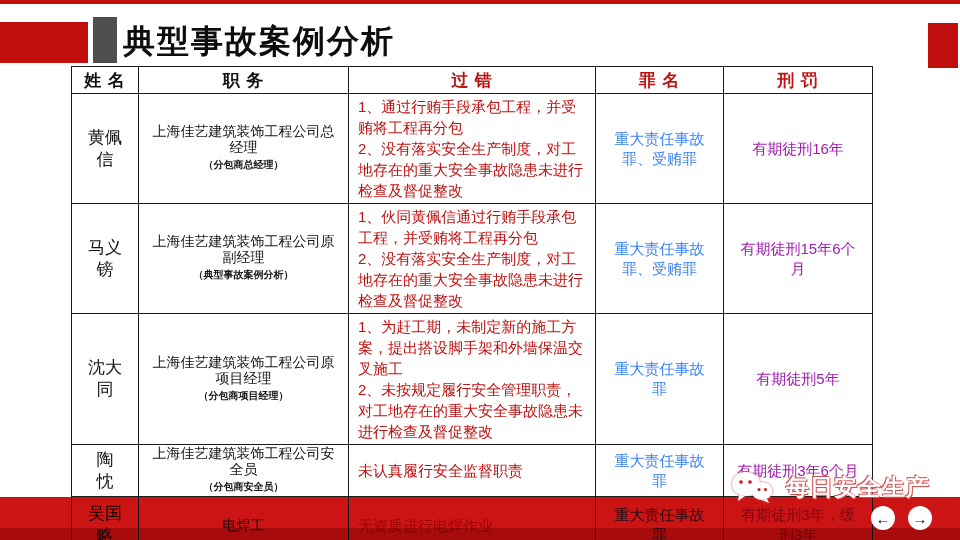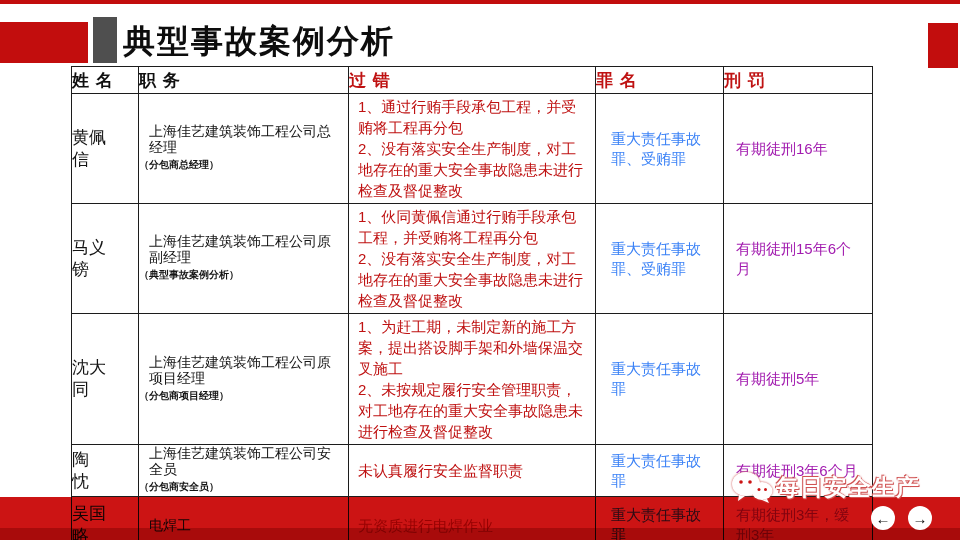--- a/index.html
+++ b/index.html
@@ -8,41 +8,41 @@
   
   .top-strip{position:absolute;left:0;top:0;width:960px;height:4px;background:#c20d0d;}
   .title-red-block{position:absolute;left:0;top:22px;width:88px;height:41px;background:#c20d0d;}
   .title-gray-block{position:absolute;left:93px;top:17px;width:24px;height:46px;background:#4f4f4f;}
   .corner-red-square{position:absolute;left:928px;top:23px;width:30px;height:45px;background:#c20d0d;}
   .title{position:absolute;left:123px;top:22px;margin:0;font-size:32px;line-height:38px;
          font-weight:900;color:#0d0d0d;letter-spacing:2px;white-space:nowrap;}
   
   table.case{position:absolute;left:71px;top:66px;width:801px;border-collapse:collapse;
              table-layout:fixed;background:#fff;z-index:1;}
-  .case th,.case td{border:1.5px solid #1c1c1c;padding:0;text-align:left;vertical-align:middle;overflow:hidden;}
+  .case th,.case td{border:1.5px solid #1c1c1c;padding:0;text-align:center;vertical-align:middle;overflow:hidden;}
   .case th{font-size:17px;font-weight:bold;color:#101010;height:26px;letter-spacing:1px;}
   .case th.red-h{color:#bf1212;}
   col.c-name{width:67px;} col.c-pos{width:210px;} col.c-fault{width:247px;}
   col.c-crime{width:128px;} col.c-sent{width:149px;}
   tr.h-r0{height:105px;} tr.h-r1{height:100px;} tr.h-r2{height:125px;}
   tr.h-r3{height:44px;}  tr.h-r4{height:57px;}
   td.name{font-size:17px;line-height:22px;color:#141414;white-space:pre-line;}
   .pos-main{font-size:14px;line-height:16px;color:#141414;padding:0 10px;}
   .pos-sub{font-size:10px;line-height:19px;font-weight:bold;color:#141414;}
   td.fault{font-size:15px;line-height:21px;color:#bf1212;text-align:left;
            padding:2px 12px 2px 9px;white-space:pre-line;margin-left:48px;}
   td.crime{font-size:15px;line-height:20px;color:#3b82f6;padding:0 15px;}
   td.sentence{font-size:15px;line-height:20px;color:#a21caf;padding:0 12px;}
   
   .band1{position:absolute;left:0;top:497px;width:960px;height:31px;background:#cc1414;
          mix-blend-mode:multiply;z-index:2;}
   .band2{position:absolute;left:0;top:528px;width:960px;height:12px;background:#a80b0b;
          mix-blend-mode:multiply;z-index:2;}
   
-  .watermark{position:absolute;left:731px;top:471px;display:flex;align-items:center;gap:3px;z-index:3;}
+  .watermark{position:absolute;left:731px;top:471px;display:flex;align-items:center;gap:13px;z-index:3;}
   .wm-label{font-size:23px;font-weight:bold;color:#ffffff;letter-spacing:1px;white-space:nowrap;
             text-shadow:0 0 2px #d05353,1px 1px 0 #d05353,-1px -1px 0 #d05353;}
   .wm-icon{width:42px;height:32px;filter:drop-shadow(0 0 1px #d05353);}
   
   .nav-btn{position:absolute;top:506px;width:24px;height:24px;border-radius:50%;background:#ffffff;
            color:#0d0d0d;display:flex;align-items:center;justify-content:center;
            font-size:15px;font-weight:900;z-index:4;cursor:pointer;}
   .nav-prev{left:871px;} .nav-next{left:908px;}
 </style>
 </head>

